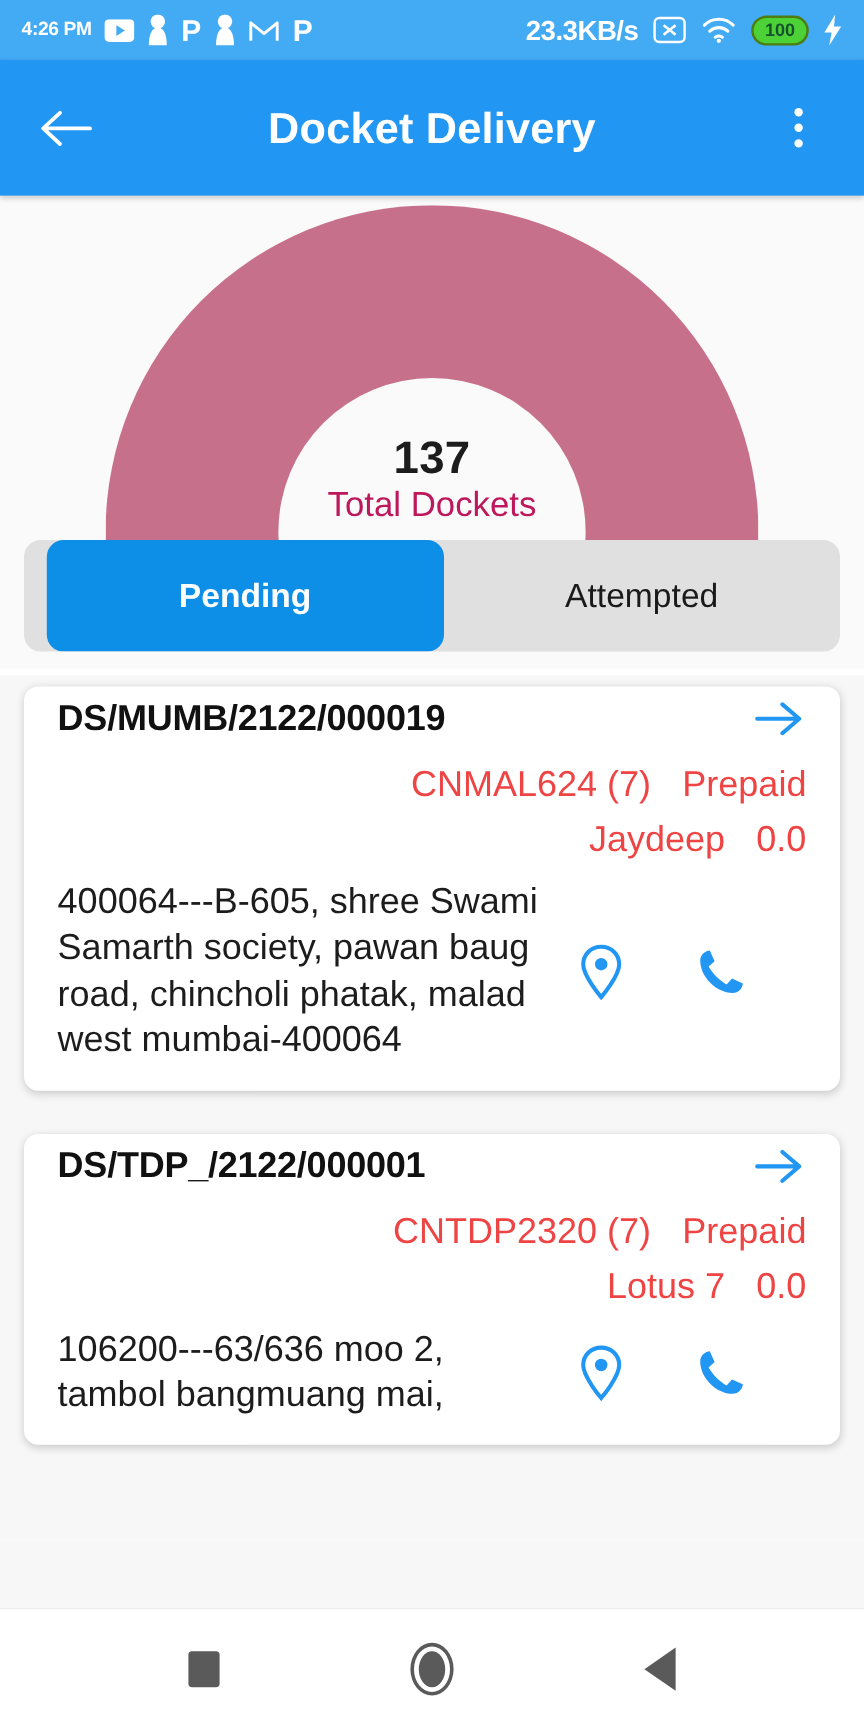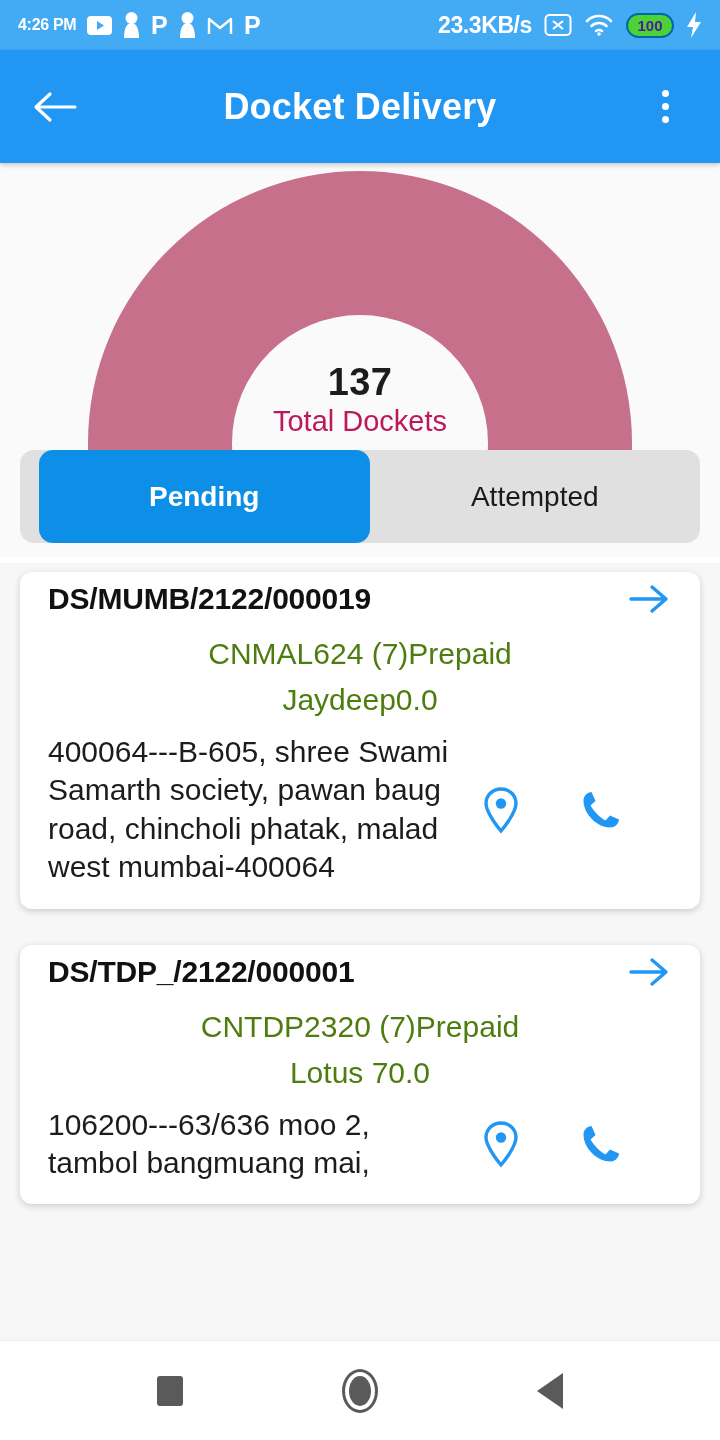--- a/index.html
+++ b/index.html
@@ -20,23 +20,23 @@
     padding:0 18px;
     color:#ffffff;
   }
   .status-left { display:flex; align-items:center; gap:11px; }
   .status-time { font-size:16px; font-weight:bold; letter-spacing:-0.3px; }
   .status-right { margin-left:auto; display:flex; align-items:center; gap:12px; }
   .net-speed { font-size:23px; font-weight:bold; letter-spacing:-0.4px; }
   .sicon { display:block; }
   .batt {
     width:48px; height:25px; border-radius:13px;
-    background:#4CD137; border:2px solid #0369a1;
+    background:#4CD137; border:2px solid #4d7c0f;
     display:flex; align-items:center; justify-content:center;
-    color:#4c1d95; font-size:15px; font-weight:bold;
+    color:#14532d; font-size:15px; font-weight:bold;
   }
 
   
   .app-bar {
     height:113px;
     background:#2196f3;
     display:flex;
     align-items:center;
     padding:0 28px;
     position:relative;
@@ -121,23 +121,24 @@
     margin-bottom:36px;
   }
   .card:first-child { margin-top:9px; }
   .card-head {
     display:flex; align-items:center; justify-content:space-between;
     margin-bottom:9px;
   }
   .docket-no { font-size:30px; font-weight:bold; color:#111111; letter-spacing:-0.2px; }
   .arrow-btn { width:46px; height:46px; display:flex; align-items:center; justify-content:center; cursor:pointer; }
   .row {
-    display:flex; align-items:baseline; justify-content:center;
-    font-size:30px; color:#4d7c0f;
+    display:flex; align-items:baseline; justify-content:flex-end;
+    font-size:30px; color:#ef4444;
     padding:6px 0;
+    gap:26px;
   }
   .addr-row {
     display:flex; align-items:center; gap:10px;
     padding-top:10px;
   }
   .address {
     flex:1;
     font-size:30px; color:#1c1c1c;
     line-height:1.28;
     max-width:420px;

